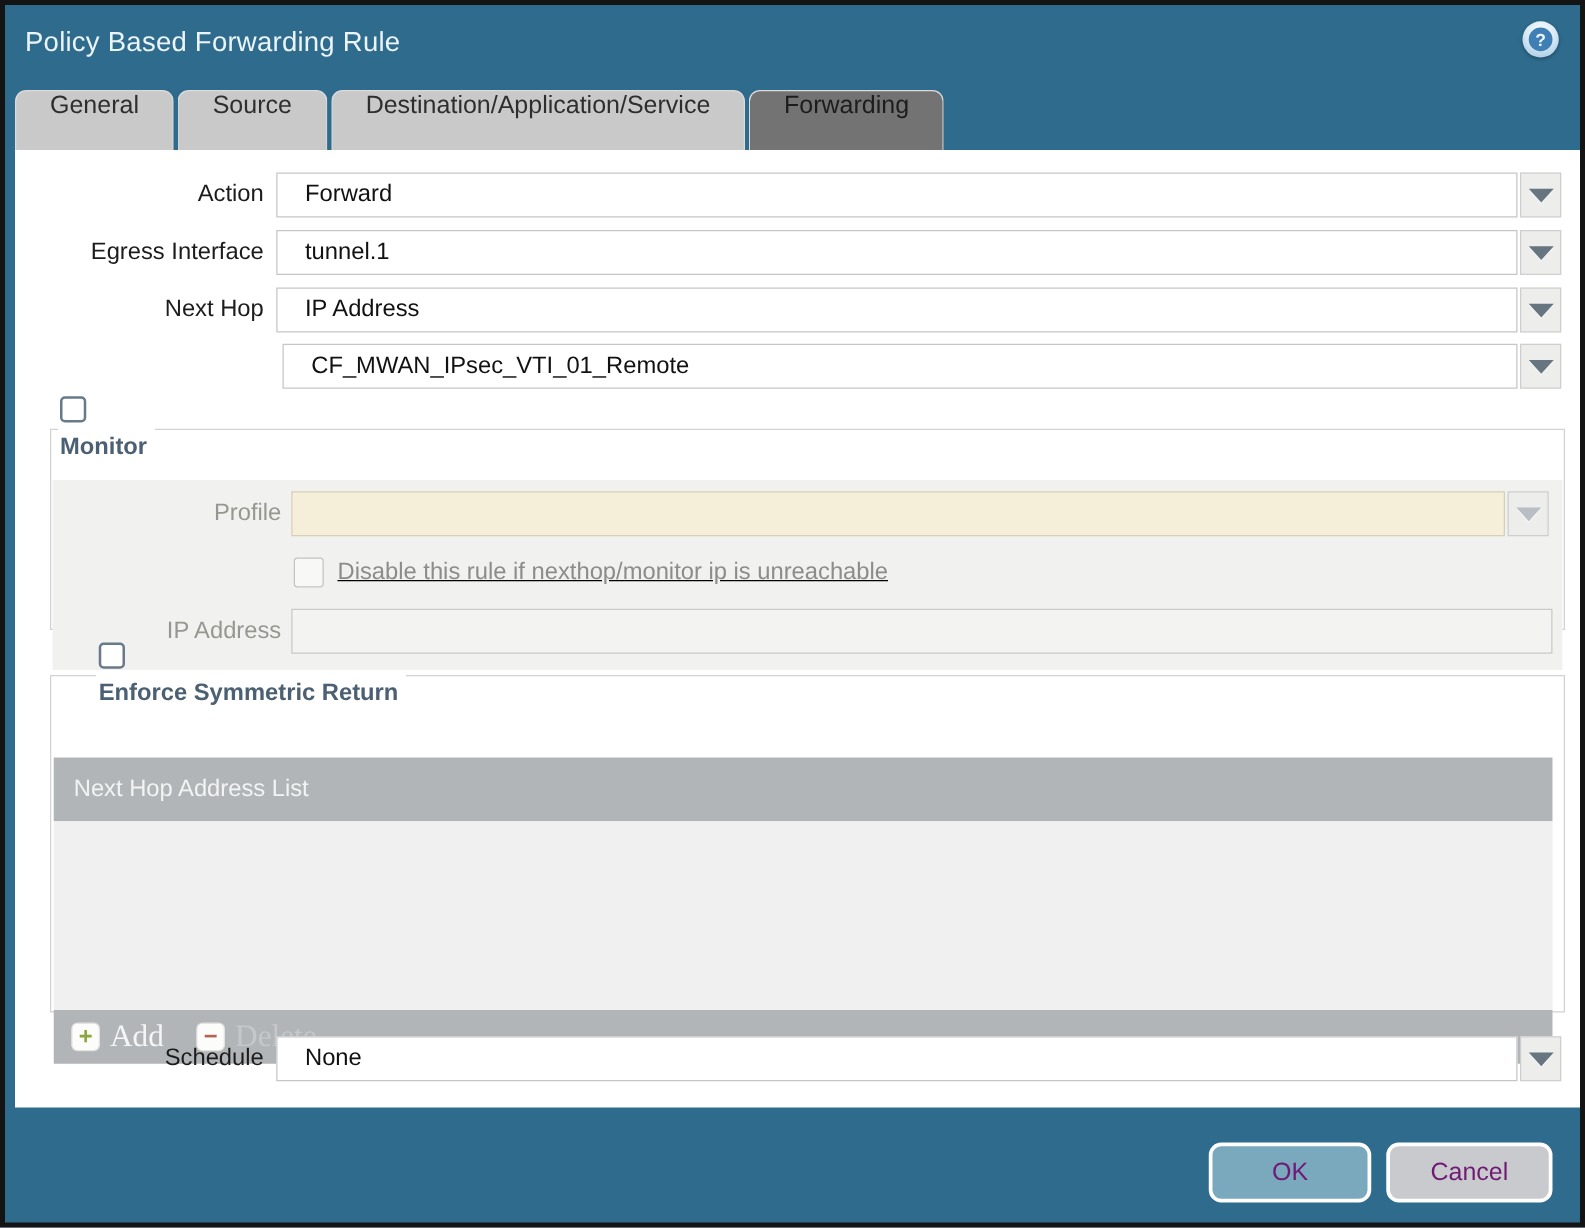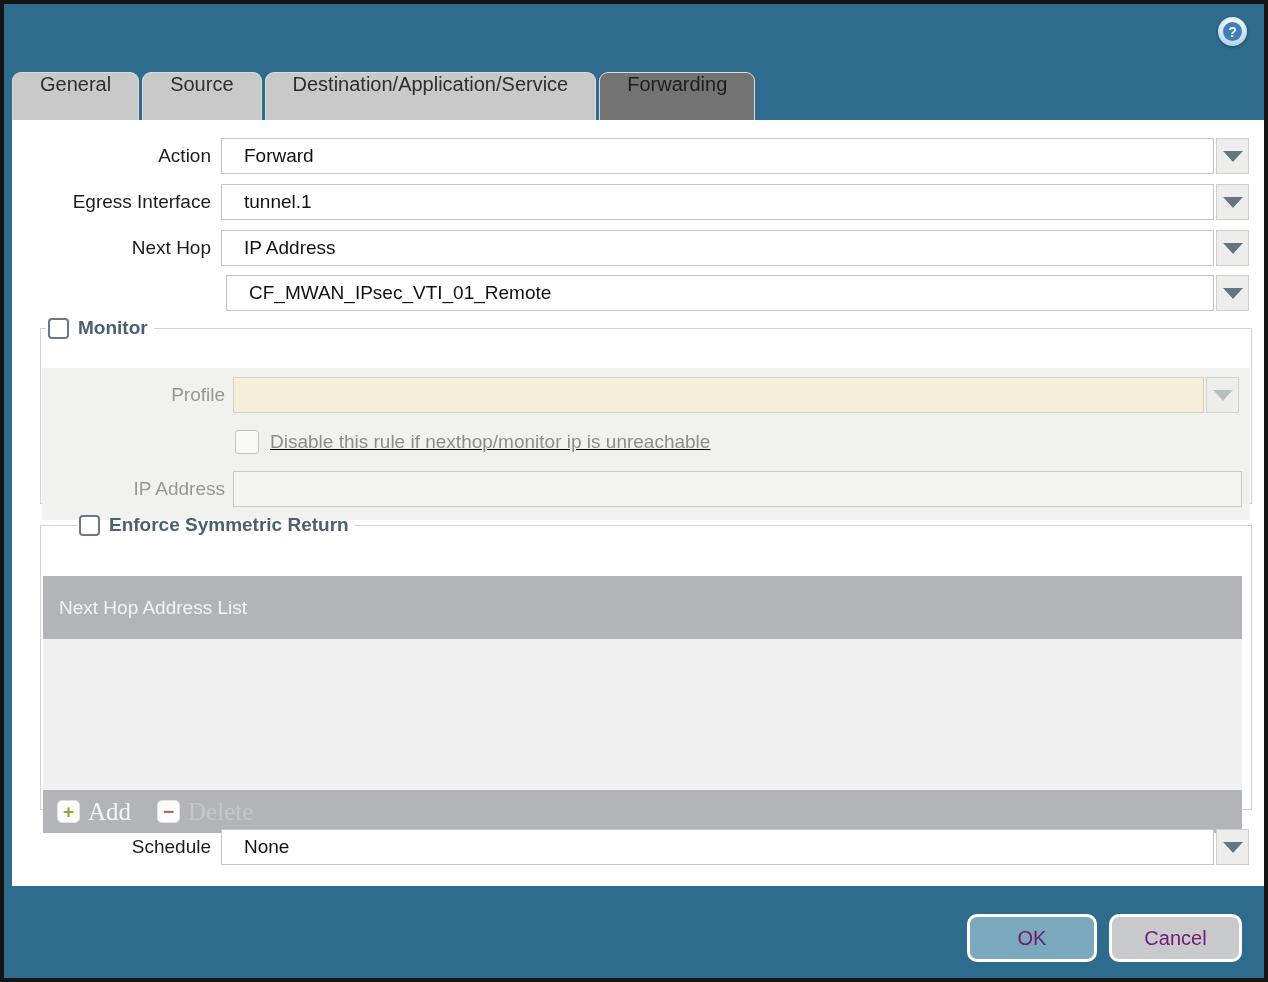--- a/index.html
+++ b/index.html
@@ -32,34 +32,34 @@
     flex:1; height:36px; border:1px solid #c6c6c6; background:#fff; padding:0 22px;
     font-family:"Liberation Sans", sans-serif; font-size:19px; color:#111; outline:none;
   }
   .combo-btn { width:33px; height:36px; margin-left:2px; background:#ededec; border:1px solid #cfcfcf;
     display:flex; align-items:center; justify-content:center; cursor:pointer; }
   .arrow-down { width:0; height:0; border-left:10px solid transparent; border-right:10px solid transparent;
     border-top:11px solid #66757f; filter:drop-shadow(0 1px 0 rgba(255,255,255,.6)); }
   .combo-btn.disabled .arrow-down { border-top-color:#b8bec3; }
   
   fieldset { position:absolute; border:1px solid #d2d2d2; background:transparent; }
-  legend { display:flex; align-items:center; gap:9px; margin-left:5px; padding:0 6px 0 2px; }
+  legend { display:flex; gap:9px; margin-left:5px; padding:0 6px 0 2px;flex-direction:column; }
   .legend-text { font-size:19px; font-weight:bold; color:#4b6072; }
   .cb { width:21px; height:21px; background:#fff; border:2px solid #68798a; border-radius:4px; display:inline-block; cursor:pointer; }
   .cb.disabled { border:1px solid #c4c4c4; background:#f8f8f6; width:24px; height:24px; border-radius:3px; cursor:default; }
-  .panel { position:absolute; left:1px; right:1px; background:#f1f1ef;margin-top:14px; }
+  .panel { position:absolute; left:1px; right:1px; background:#f1f1ef; }
   .plabel { position:absolute; left:0; width:183px; text-align:right; font-size:19px; color:#979792; line-height:36px; }
   .dis-input { position:absolute; height:36px; border:1px solid #c9c9c8; background:#f3f3f1;
     font-family:"Liberation Sans", sans-serif; font-size:19px; color:#555; padding:0 10px; outline:none; }
   .beige input { background:#f5eed8; border:1px solid #d6cfbc; }
   .cb-row { position:absolute; display:flex; align-items:center; gap:11px;text-decoration:underline; }
   .cb-label { font-size:19px; color:#8c8c8c; }
   
   .nh-table { position:absolute; left:2px; top:40px; width:1199px; }
-  .nh-head { height:63px; background:#b2b5b8; display:flex; align-items:center; padding:0 16px;
+  .nh-head { height:51px; background:#b2b5b8; display:flex; align-items:center; padding:0 16px;
              font-size:19px; color:#f2f4f4; }
   .nh-body { height:151px; background:#eff0ef; }
   .nh-foot { height:43px; background:#b2b5b8; display:flex; align-items:center; gap:26px; padding:0 14px; }
   .tool-btn { display:flex; align-items:center; gap:8px; cursor:pointer; }
   .tool-btn.disabled { cursor:default; }
   .tool-ic { width:23px; height:23px; border-radius:5px; background:#fcfcfb; border:1px solid #e2e2e0;
              display:flex; align-items:center; justify-content:center; font-size:19px; font-weight:bold; line-height:1; }
   .plus { color:#8da63e; }
   .minus { color:#b26450; }
   .tool-label { font-size:25px; color:#f4f5f5;font-family:Liberation Serif, serif; }
@@ -70,20 +70,21 @@
          display:flex; align-items:center; justify-content:center; cursor:pointer; }
   .btn-ok { left:963px; top:910px; width:130px; background:#7aa8bd; }
   .btn-cancel { left:1105px; top:910px; width:133px; background:#c9cacd; }
 </style>
 </head>
 <body>
 
 <div class="frame">
 
   <div class="titlebar">
+    <div class="title">Policy Based Forwarding Rule</div>
     <div class="help">
       <div class="help-inner">?</div>
     </div>
   </div>
 
   <div class="tabs">
     <div class="tab">
       <span>General</span>
     </div>
     <div class="tab">

